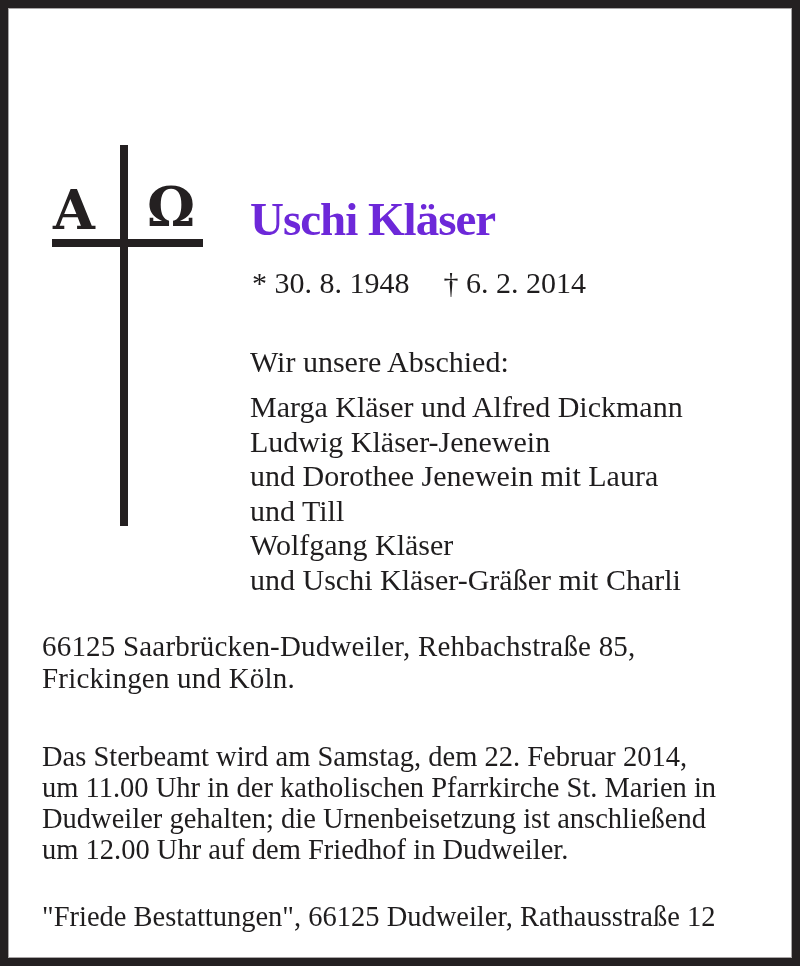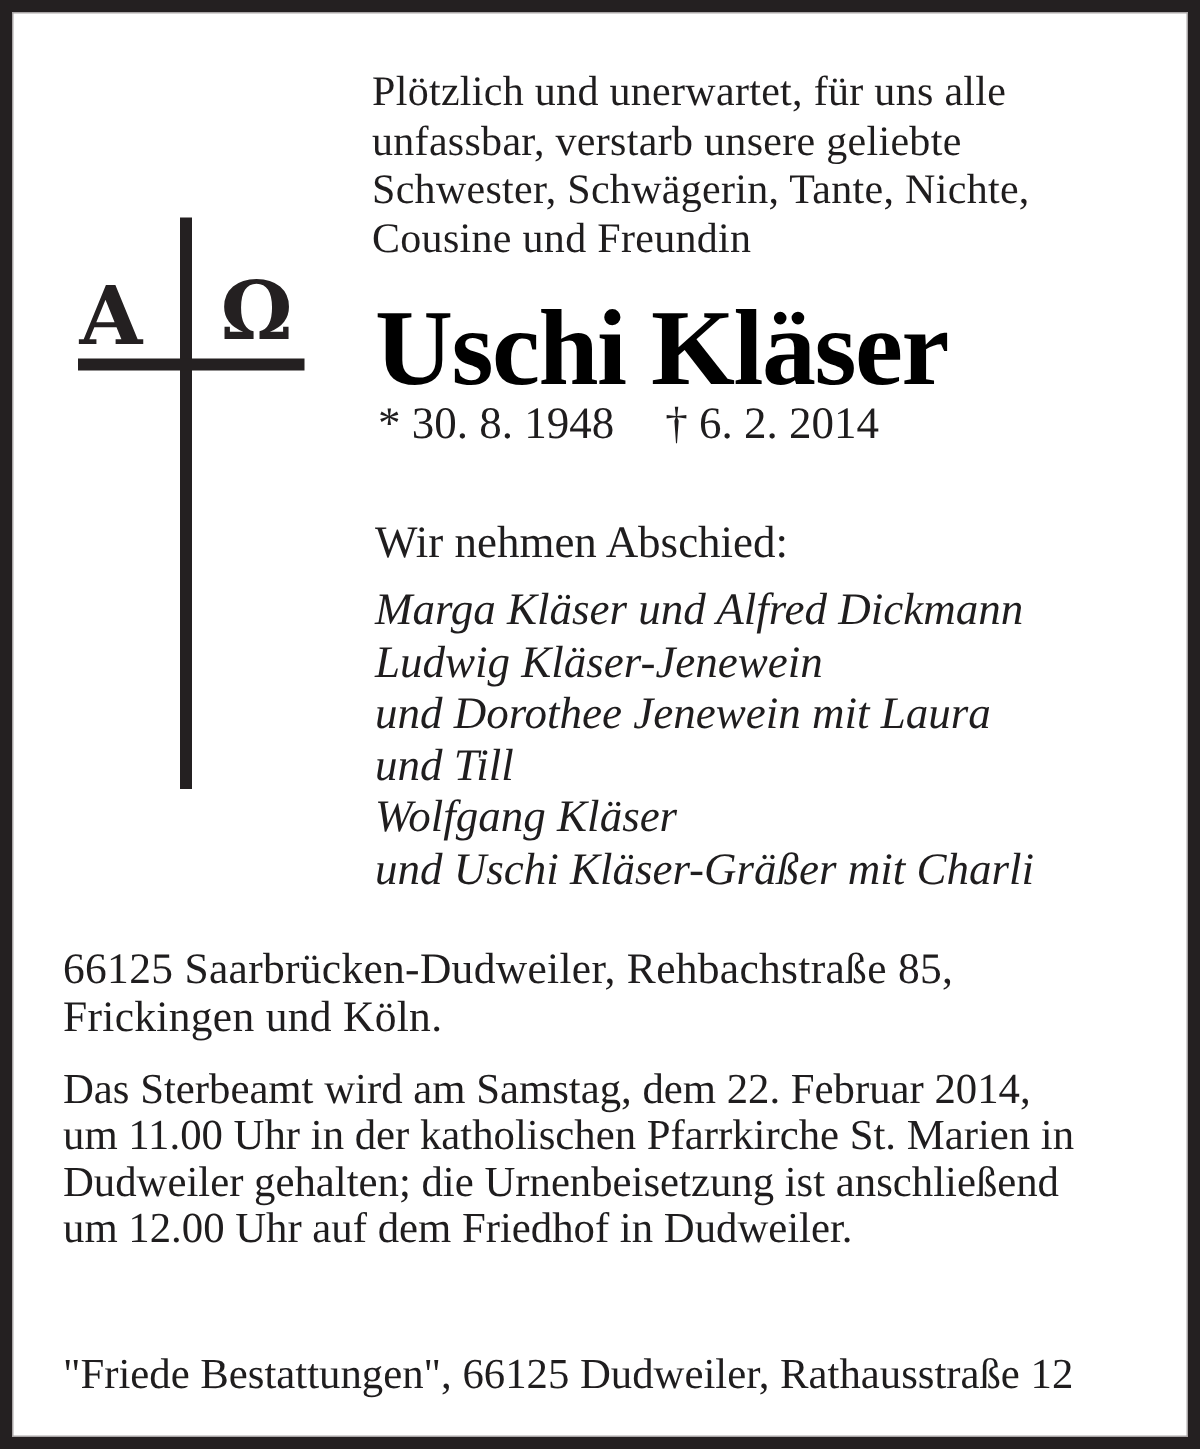--- a/index.html
+++ b/index.html
@@ -60,25 +60,25 @@
   }
   .alpha { left: 45px; top: 175px; }
   .omega { left: 139px; top: 172px; }
 
   
   .name {
     position: absolute;
     left: 242px;
     top: 188px;
     margin: 0;
-    font-size: 72px;
+    font-size: 47px;
     font-weight: bold;
     letter-spacing: -1px;
     line-height: 1;
-    color: #000000;
+    color: #6d28d9;
   }
   .dates {
     position: absolute;
     left: 244px;
     top: 258px;
     font-size: 30px;
     line-height: 1.1;
   }
   .dates .death { margin-left: 34px; }
 
@@ -87,40 +87,39 @@
     position: absolute;
     left: 242px;
     top: 337px;
     font-size: 30px;
   }
   .mourners {
     position: absolute;
     left: 242px;
     top: 382px;
     width: 520px;
-    font-style: italic;
     font-size: 30px;
     line-height: 34.5px;
   }
 
   
   .residence {
     position: absolute;
     left: 34px;
     top: 622px;
     width: 730px;
     font-weight: normal;
     font-size: 29px;
     line-height: 32px;
     letter-spacing: 0.2px;
   }
   .service {
     position: absolute;
     left: 34px;
-    top: 703px;
+    top: 733px;
     width: 740px;
     font-size: 28.5px;
     line-height: 31px;
   }
   .funeral-home {
     position: absolute;
     left: 34px;
     top: 893px;
     width: 740px;
     font-size: 28.5px;
@@ -131,32 +130,28 @@
 
 <div class="page">
 
   <div class="cross">
     <span class="cross-letter alpha">A</span>
     <span class="cross-letter omega">Ω</span>
     <div class="cross-v"></div>
     <div class="cross-h"></div>
   </div>
 
-  <div class="intro prelines">Plötzlich und unerwartet, für uns alle
-unfassbar, verstarb unsere geliebte
-Schwester, Schwägerin, Tante, Nichte,
-Cousine und Freundin</div>
 
   <h1 class="name">Uschi Kläser</h1>
 
   <div class="dates">
     <span>* 30. 8. 1948</span><span class="death">† 6. 2. 2014</span>
   </div>
 
-  <div class="farewell">Wir nehmen Abschied:</div>
+  <div class="farewell">Wir unsere Abschied:</div>
 
   <div class="mourners prelines">Marga Kläser und Alfred Dickmann
 Ludwig Kläser-Jenewein
 und Dorothee Jenewein mit Laura
 und Till
 Wolfgang Kläser
 und Uschi Kläser-Gräßer mit Charli</div>
 
   <div class="residence prelines">66125 Saarbrücken-Dudweiler, Rehbachstraße 85,
 Frickingen und Köln.</div>

